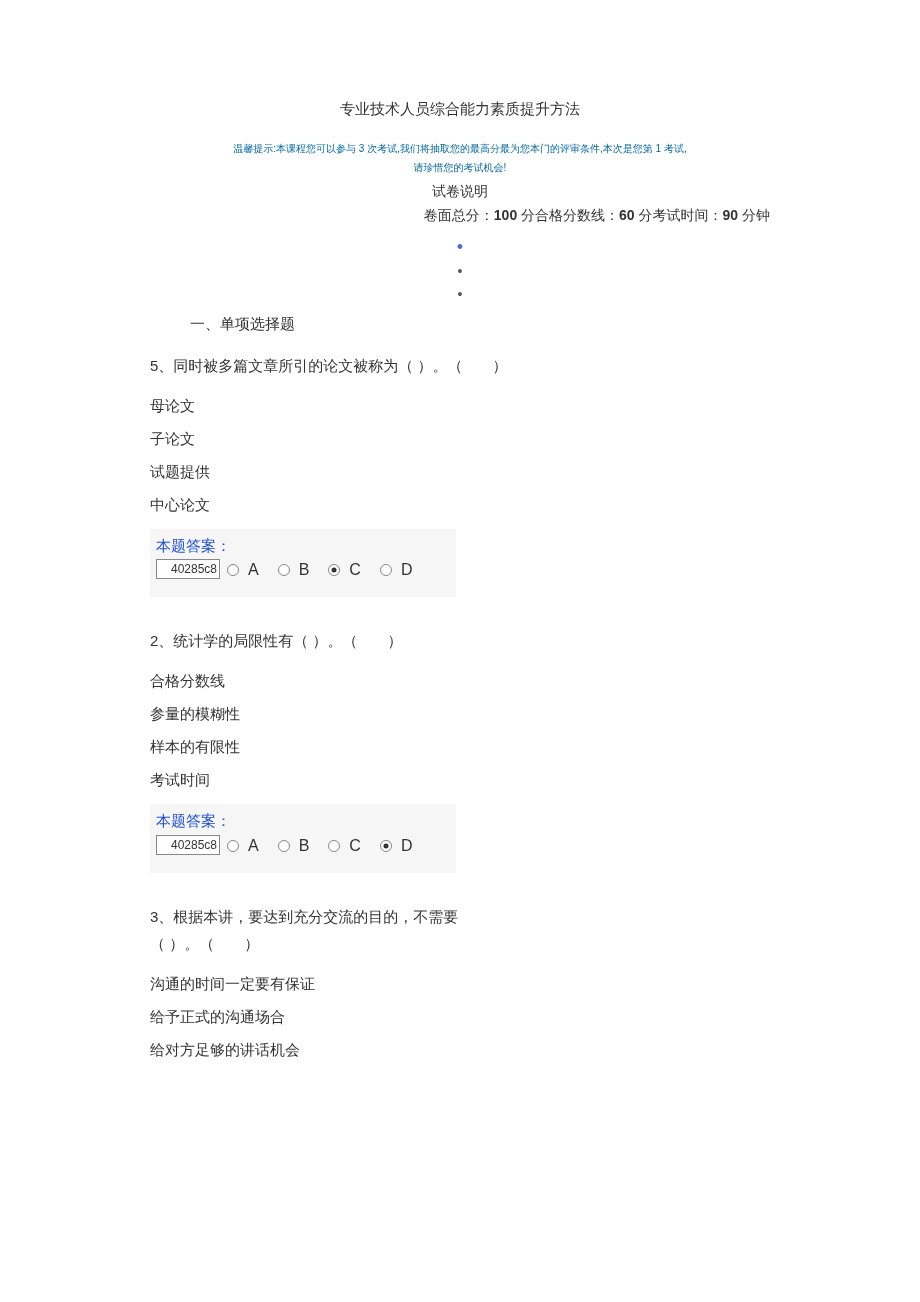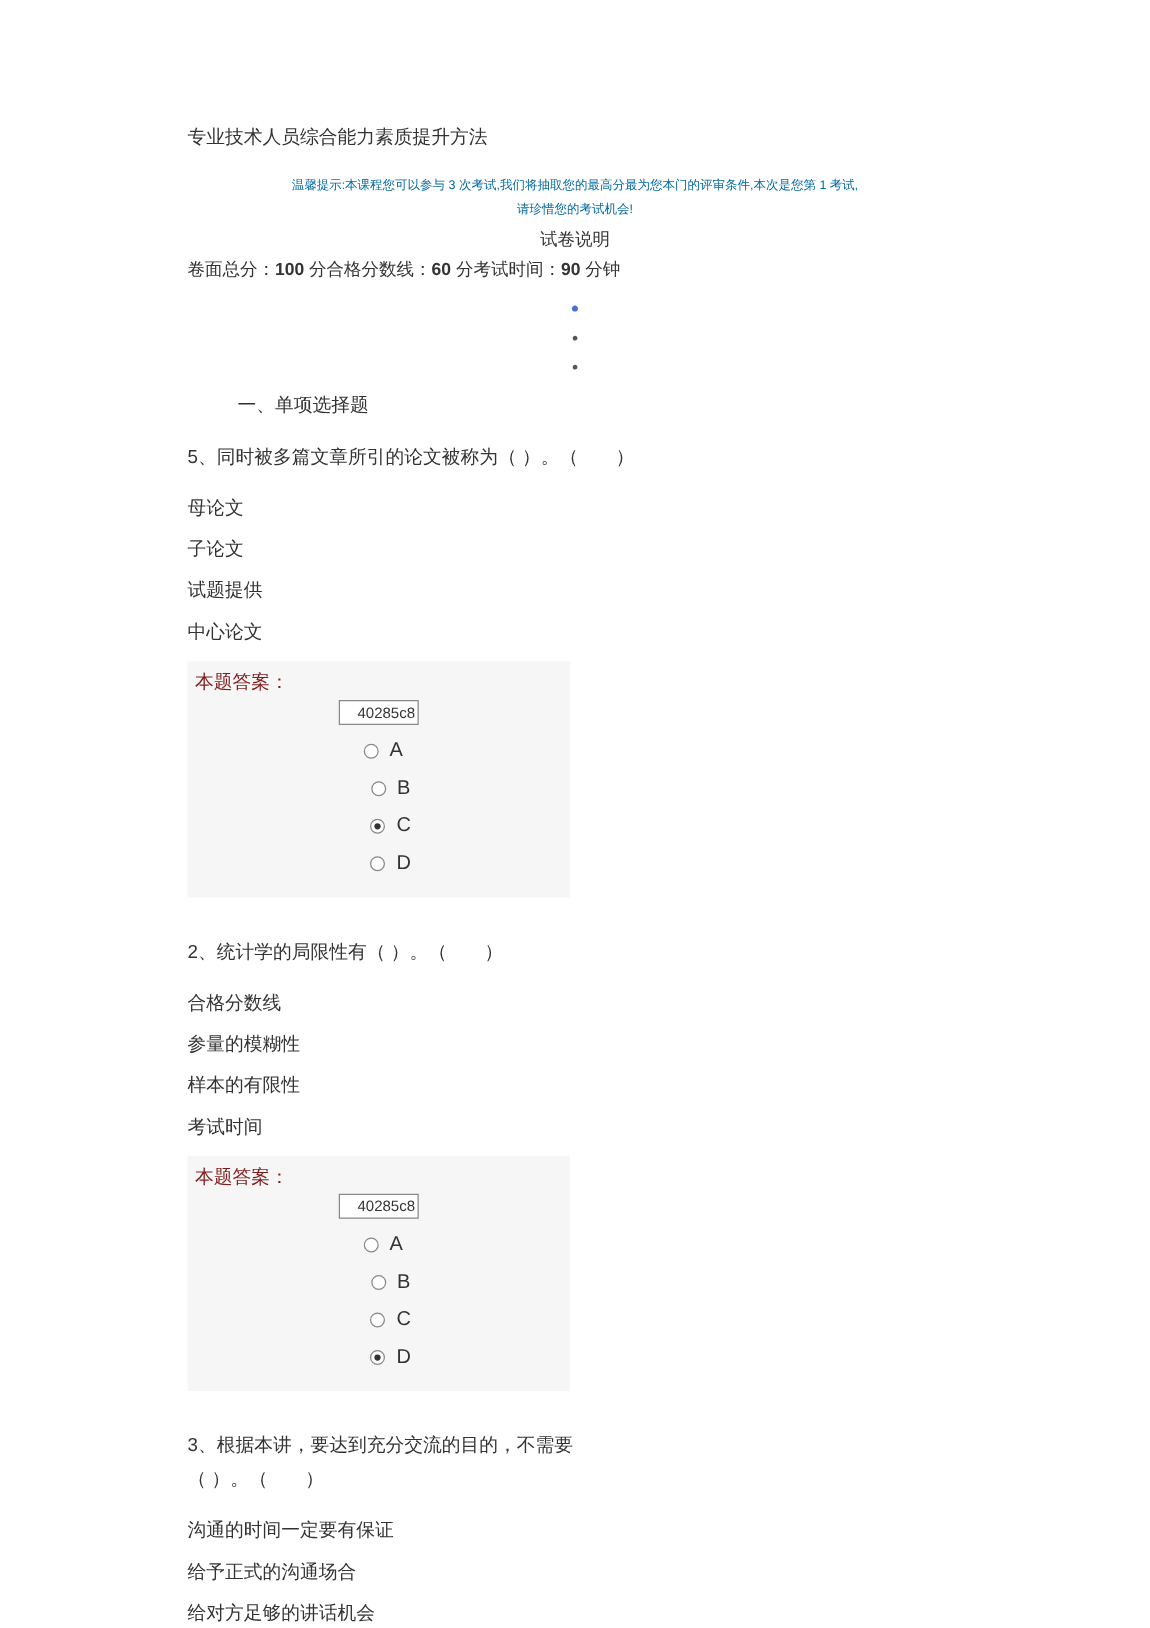--- a/index.html
+++ b/index.html
@@ -6,21 +6,21 @@
     margin: 0;
     padding: 0;
     background: #ffffff;
     font-family: "Microsoft YaHei", "SimSun", sans-serif;
     width: 920px;
   }
   .page {
     padding: 100px 150px 60px 150px;
   }
   .title-line {
-    text-align: left;
+    text-align: center;
     font-size: 15px;
     color: #333;
     margin-bottom: 20px;
   }
   .provider {
     text-align: center;
     font-size: 14px;
     color: #c0c0c0;
     margin-bottom: 10px;
   }
@@ -32,21 +32,21 @@
     margin-bottom: 6px;
   }
   .exam-desc {
     text-align: center;
     font-size: 14px;
     color: #333;
     margin-top: 6px;
     margin-bottom: 6px;
   }
   .score-line {
-    text-align: left;
+    text-align: right;
     font-size: 14px;
     color: #333;
     margin-bottom: 10px;
   }
   .score-line .num { font-weight: bold; }
   .bullets {
     text-align: center;
     line-height: 1.4;
     margin-bottom: 10px;
   }
@@ -74,30 +74,29 @@
     font-family: Liberation Sans, sans-serif;
   }
   .answer-box {
     width: 306px;
     background: #f6f6f6;
     padding: 6px 6px 18px 6px;
     box-sizing: border-box;
   }
   .answer-label {
     font-size: 15px;
-    color: #7f1d1d;
+    color: #1d4ed8;
     line-height: 1.5;
     font-family: "SimSun", serif;
   }
   .answer-row {
     display: flex;
-    align-items: center;
-    gap: 12px;
+    align-items: flex-end;
+    gap: 0;
     margin-top: 2px;
-    flex-direction: column;
   }
   .code-box {
     width: 64px;
     height: 20px;
     border: 1px solid #888;
     background: #fff;
     font-size: 12px;
     text-align: right;
     padding: 2px 2px 0 0;
     box-sizing: border-box;

